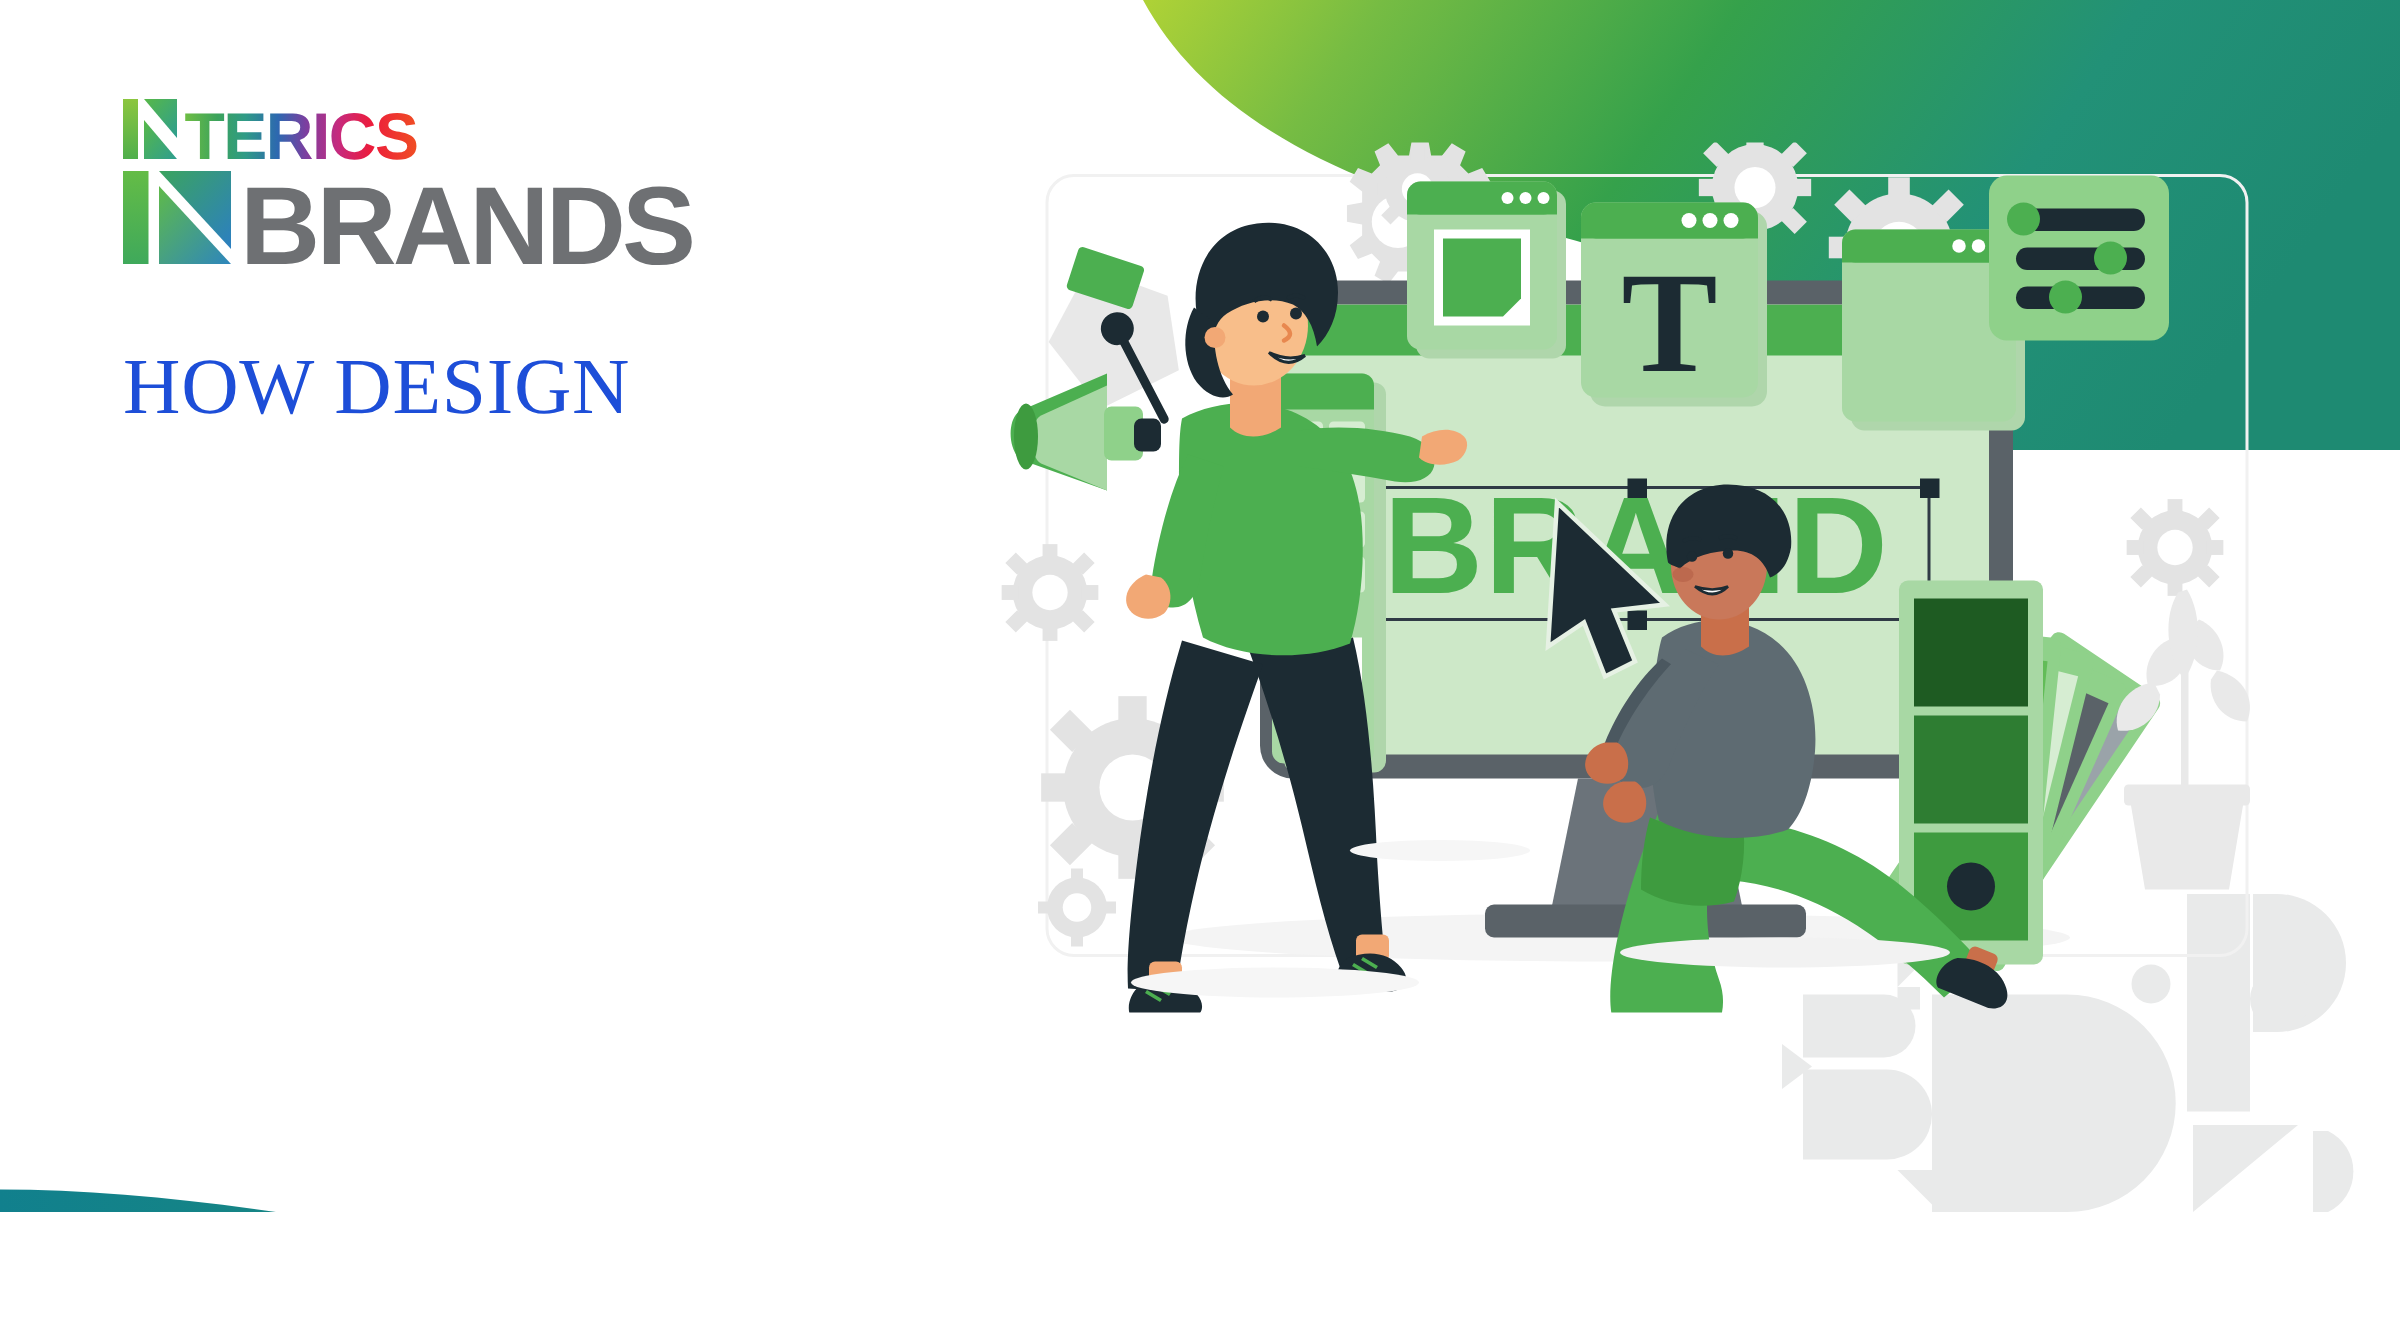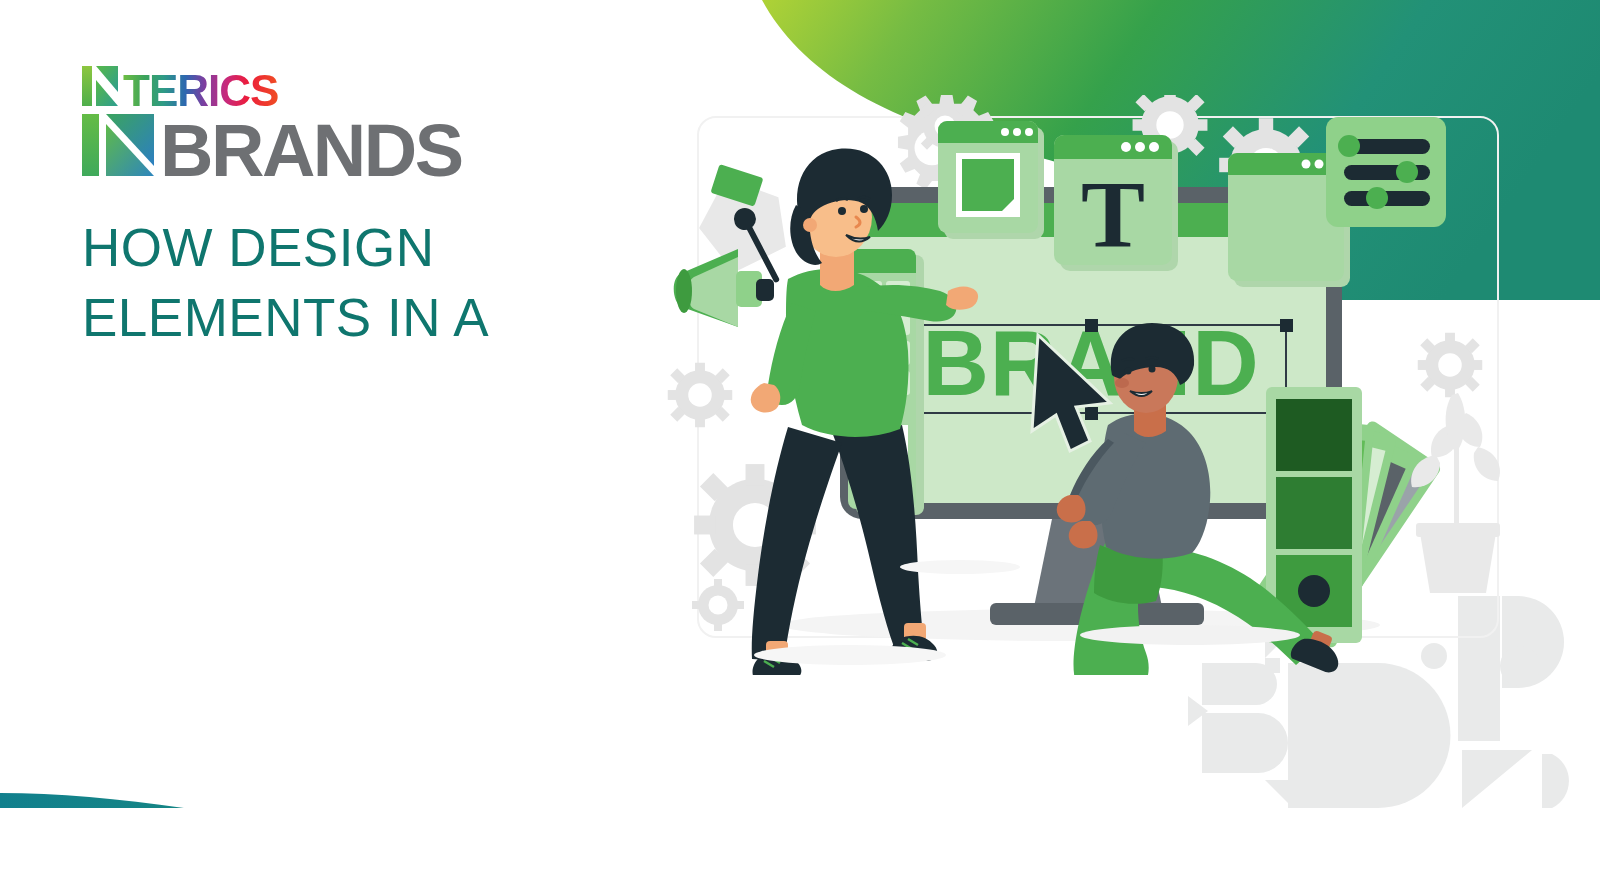--- a/index.html
+++ b/index.html
@@ -15,26 +15,26 @@
 
   
   #left-col { position:absolute; left:82px; top:62px; width:600px; z-index:40; }
 
   
   #logo { position:relative; width:400px; height:115px; }
   #logo svg { display:block; }
 
   
   #headline {
-    margin-top:36px;
-    font-family:Liberation Sans, sans-serif;
+    margin-top:46px;
+    font-family:Liberation Serif, serif;
     font-size:53px;
     line-height:70px;
     letter-spacing:0.5px;
-    color:#0f766e;
+    color:#1d4ed8;
     font-weight:400;
     text-transform:uppercase;
   }
   #headline .ln { display:block; white-space:nowrap; }
   #headline .strong { font-weight:700; letter-spacing:0.3px; }
 
   
   #illustration { position:absolute; left:660px; top:95px; width:880px; height:580px; z-index:30; }
   #illustration svg { display:block; }
 </style>
@@ -154,21 +154,20 @@
           <polygon points="24,52 72,52 72,104" fill="url(#lgNtop)"></polygon>
           <polygon points="24,62 72,114 24,114" fill="url(#lgNbot)"></polygon>
         </g>
 
         <text x="78" y="114" font-family="'Liberation Sans', sans-serif" font-size="74" font-weight="700" letter-spacing="-2.5" fill="#6E7073">BRANDS</text>
       </svg>
     </div>
 
     <h1 id="headline">
       <span class="ln">HOW DESIGN</span>
-      <span class="ln">ELEMENTS IN A</span>
     </h1>
   </div>
 
   <div id="illustration">
     <svg viewBox="0 0 880 580" width="880" height="580">
       <defs>
         <clipPath id="screenClip">
             <rect x="196" y="108" width="470" height="300" rx="4"></rect>
           </clipPath>
       </defs>

